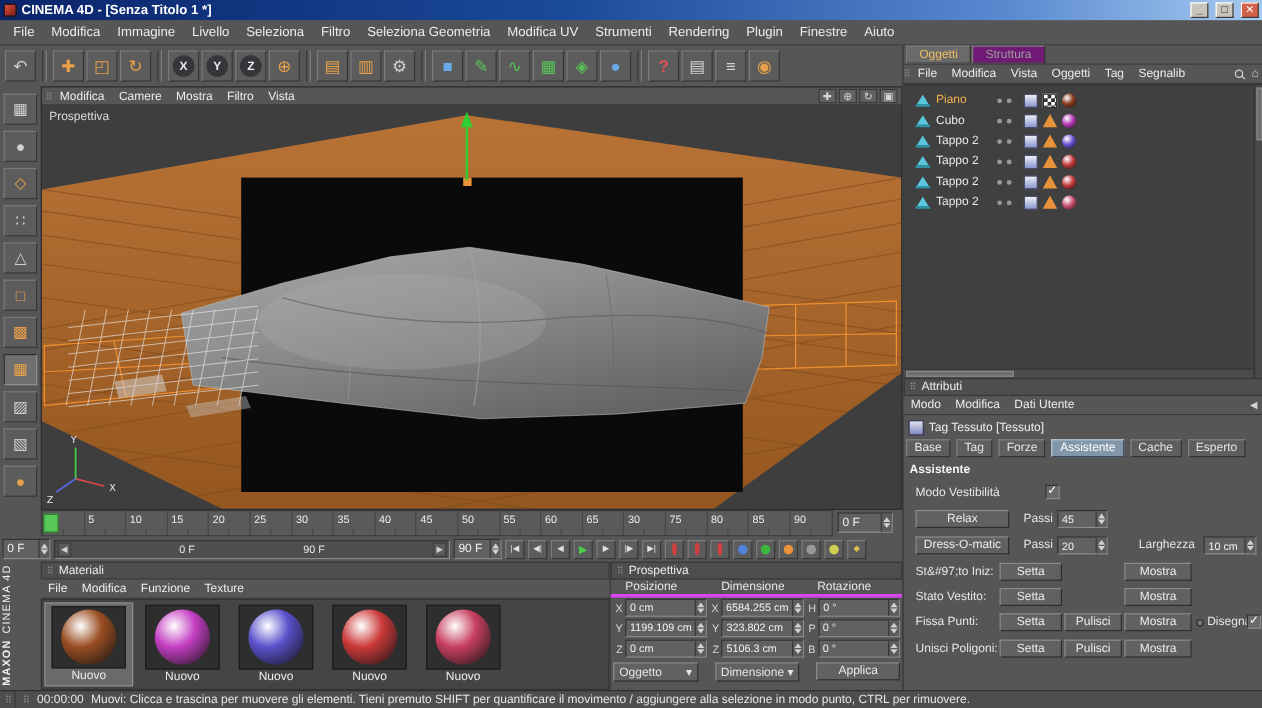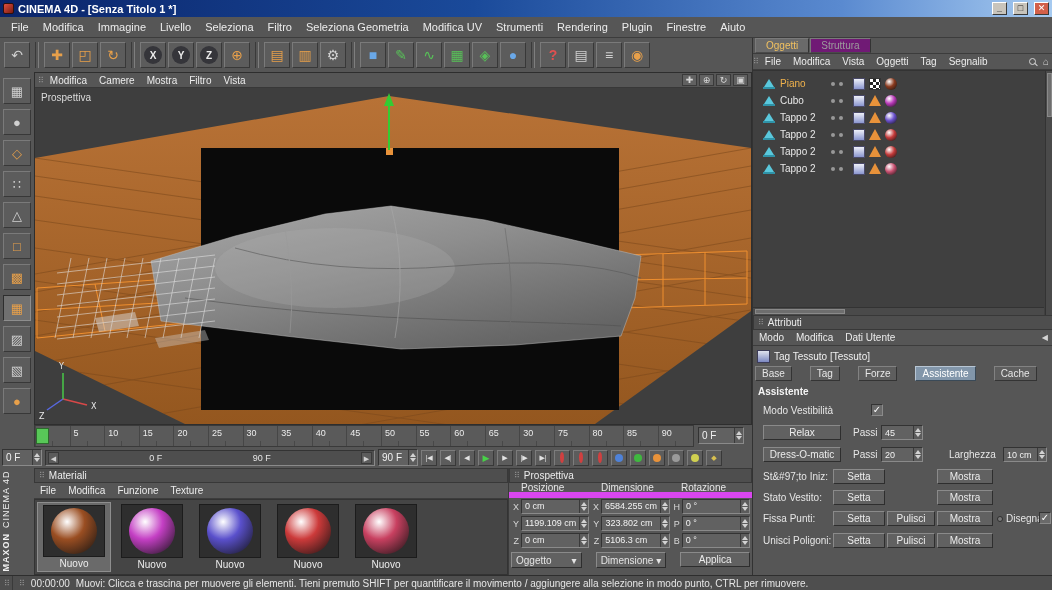--- a/index.html
+++ b/index.html
@@ -63,21 +63,21 @@
 
 .matpanel{left:34px;top:468px;width:474px;height:107px}
 .matbody{height:76px;background:#454545;border:1px solid #333;display:flex;gap:4px;padding:2px}
 .mat{width:74px;height:70px;padding:2px 1px;display:flex;flex-direction:column;align-items:center}
 .mat.selected{background:#6a6a6a;border:1px solid #8e8e8e}
 .mthumb{width:62px;height:54px;background:#2e2e2e;border:1px solid #1c1c1c;display:flex;align-items:center;justify-content:center}
 .msphere{width:46px;height:46px;border-radius:50%;background:radial-gradient(circle at 35% 30%,#ffffff 0%,var(--c) 40%,#121212 100%)}
 .mlabel{font-size:10px;color:#ececec;margin-top:1px}
 
 .coordpanel{left:508px;top:468px;width:244px;height:107px;background:#565656;border-left:1px solid #3a3a3a}
-.coordhead{display:flex;height:15px;align-items:center;font-size:10px;color:#e6e6e6;border-bottom:6px solid #d946ef}
+.coordhead{display:flex;height:15px;align-items:center;font-size:10px;color:#e6e6e6;border-bottom:3px solid #d946ef}
 .coordhead span{width:80px;padding-left:12px;white-space:nowrap;overflow:hidden}
 .coordrow{display:flex;gap:2px;padding:1px 2px}
 .cell{display:flex;align-items:center;gap:2px;width:79px}
 .axl{width:8px;font-size:9px;color:#d8d8d8;text-align:right}
 .cfld{flex:1;height:15px;font-size:9px}
 .cfld .v{padding-top:1px}
 .coordfoot{display:flex;gap:14px;padding:3px 2px}
 .ddl{display:flex;align-items:center;justify-content:space-between;padding:0 4px;background:#616161;border:1px solid;border-color:#8a8a8a #2e2e2e #2e2e2e #8a8a8a;font-size:10px;height:16px}
 .abtn{height:15px;font-size:10px;line-height:13px;text-align:center;color:#ececec;background:#616161;border:1px solid;border-color:#8a8a8a #2e2e2e #2e2e2e #8a8a8a}
 
@@ -95,21 +95,21 @@
 .tg{position:absolute;top:2px;width:12px;height:12px}
 .tg.cloth{background:linear-gradient(180deg,#eef0f8 0%,#8a96d0 100%);border:1px solid #4a4a6a}
 .tg.checker{background:#fff;background-image:linear-gradient(45deg,#222 25%,transparent 25%,transparent 75%,#222 75%),linear-gradient(45deg,#222 25%,transparent 25%,transparent 75%,#222 75%);background-size:6px 6px;background-position:0 0,3px 3px;border:1px solid #333}
 .tg.phong{width:0;height:0;border-left:6px solid transparent;border-right:6px solid transparent;border-bottom:11px solid #e8923a}
 .tg.sphere{border-radius:50%;background:radial-gradient(circle at 35% 30%,#fff,var(--c) 45%,#101010)}
 .vscroll{position:absolute;right:0;top:0;width:8px;height:245px;background:#4a4a4a;border-left:1px solid #333}
 .vthumb{position:absolute;left:1px;top:2px;width:5px;height:44px;background:#6e6e6e;border:1px solid #8a8a8a}
 .hscroll{position:absolute;left:0;bottom:0;width:291px;height:8px;background:#4a4a4a;border-top:1px solid #333}
 .hthumb{position:absolute;left:2px;top:1px;width:90px;height:5px;background:#6e6e6e;border:1px solid #8a8a8a}
 .atabs{position:absolute;left:2px;top:328px;display:flex}
-.atab{padding:1px 6px;font-size:10px;color:#e6e6e6;background:#5e5e5e;border:1px solid;border-color:#828282 #343434 #343434 #828282;margin-right:18px;white-space:nowrap}
+.atab{padding:1px 6px;font-size:10px;color:#e6e6e6;background:#5e5e5e;border:1px solid;border-color:#828282 #343434 #343434 #828282;margin-right:5px;white-space:nowrap}
 .atab.active{background:#8296aa;color:#fff;border-color:#b8c6d4 #3a4a58 #3a4a58 #b8c6d4}
 .asection{position:absolute;left:5px;top:348px;font-size:10px;font-weight:bold;color:#f4f4f4}
 .arow{position:absolute;left:0;width:300px;height:17px}
 .albl{position:absolute;font-size:10px;color:#e6e6e6;line-height:15px;white-space:nowrap}
 .chk{position:absolute;top:1px;width:12px;height:12px;background:#6a6a6a;border:1px solid;border-color:#333 #8a8a8a #8a8a8a #333;color:#fff;font-size:10px;line-height:10px;text-align:center}
 .radio{position:absolute;top:5px;width:6px;height:6px;border-radius:50%;border:1px solid #2e2e2e;background:#787878}
 .afld{position:absolute;height:16px}
 .mag{width:7px;height:7px;border:1px solid #d4d4d4;border-radius:50%;position:relative;margin:0 4px}
 .mag::after{content:"";position:absolute;width:4px;height:1px;background:#d4d4d4;transform:rotate(45deg);right:-3px;bottom:-1px}
 .lock{width:8px;height:6px;background:#cfcfcf;position:relative;margin:4px 4px 0 4px}

